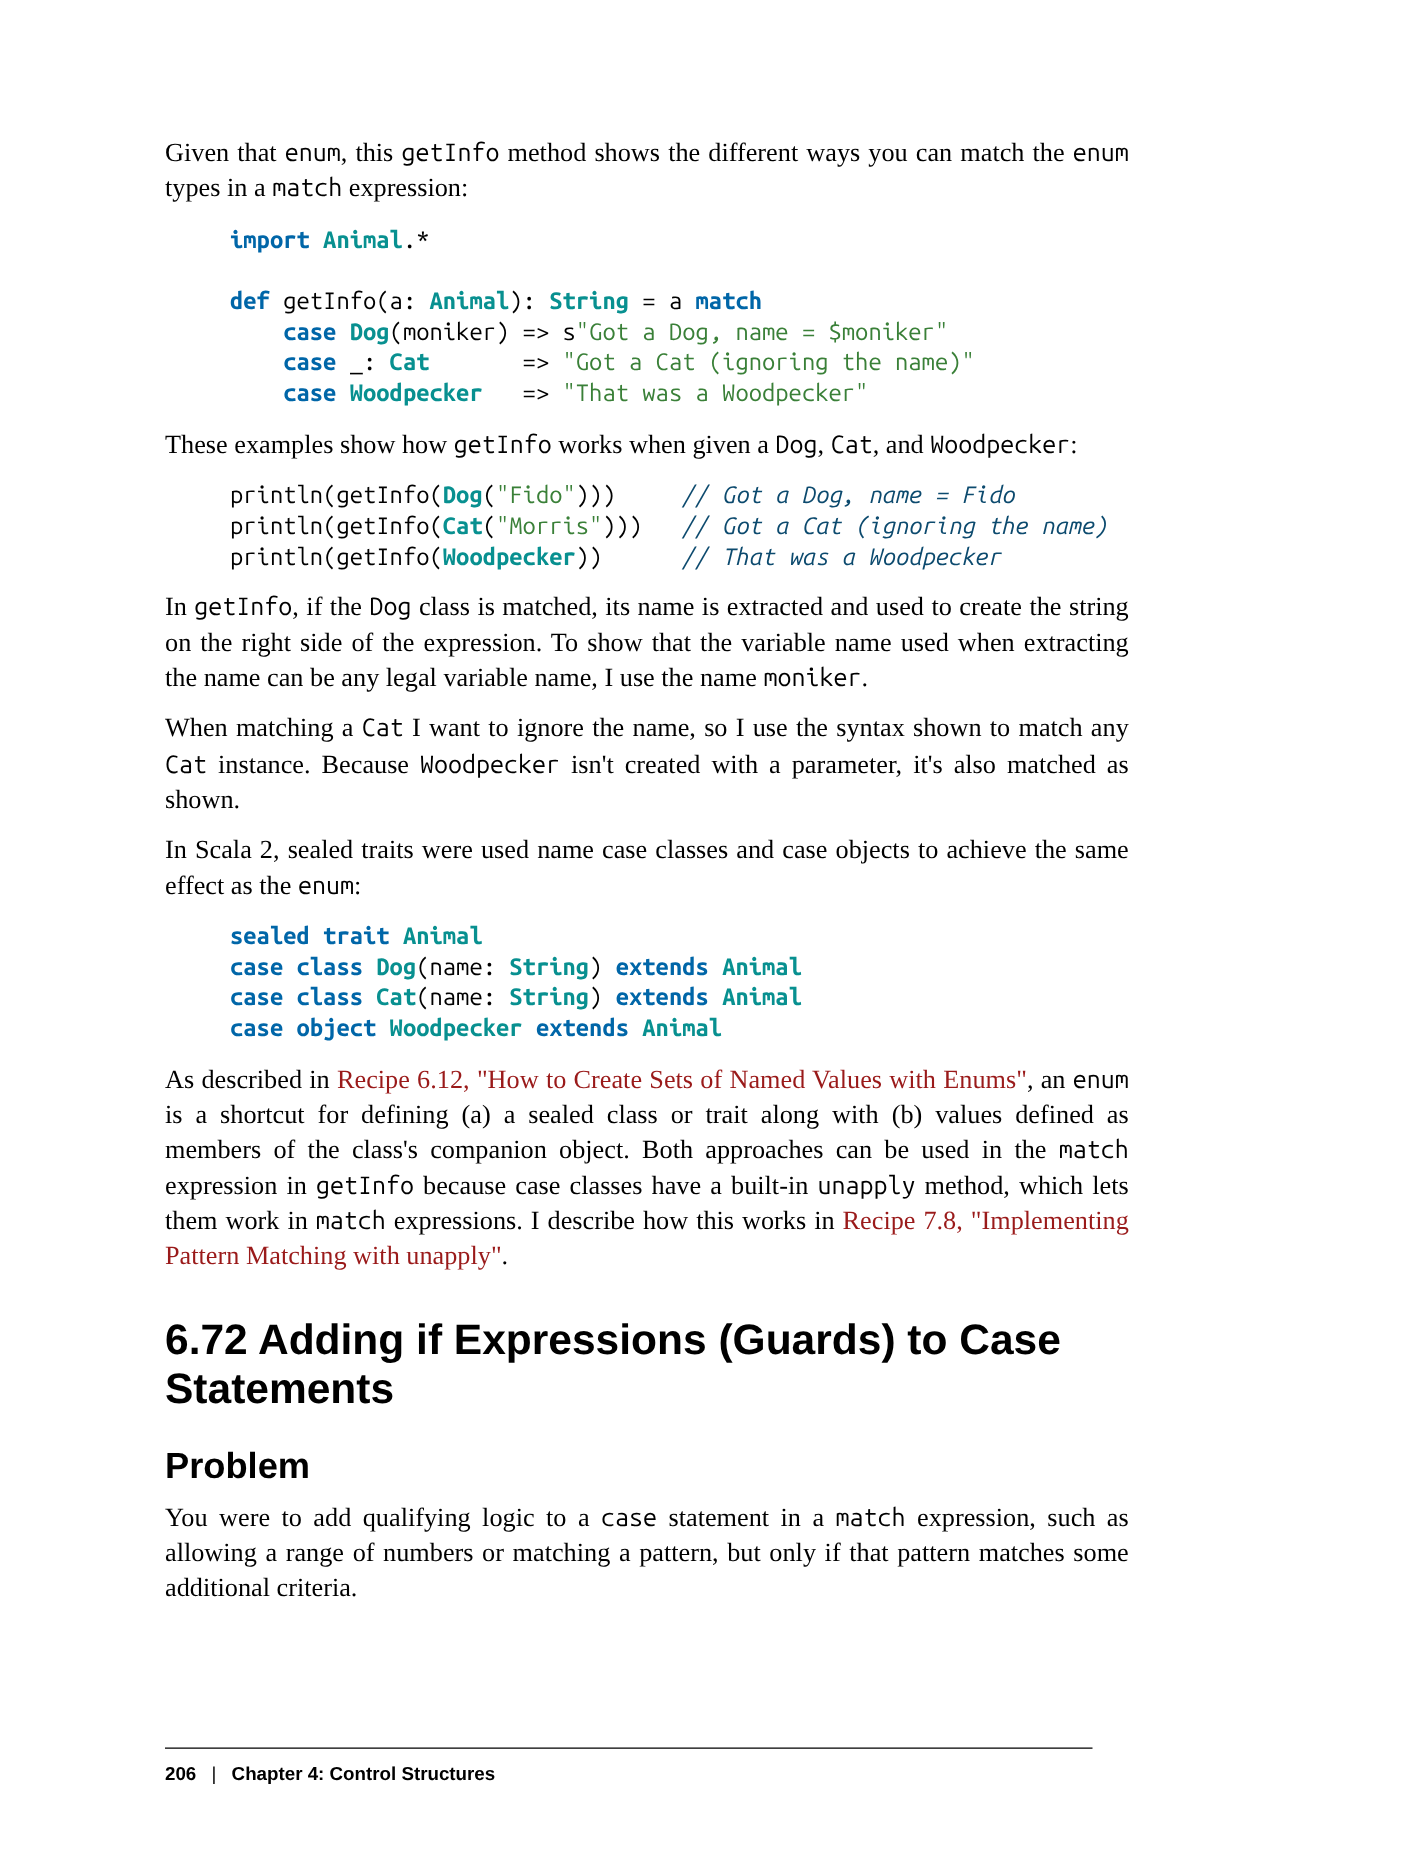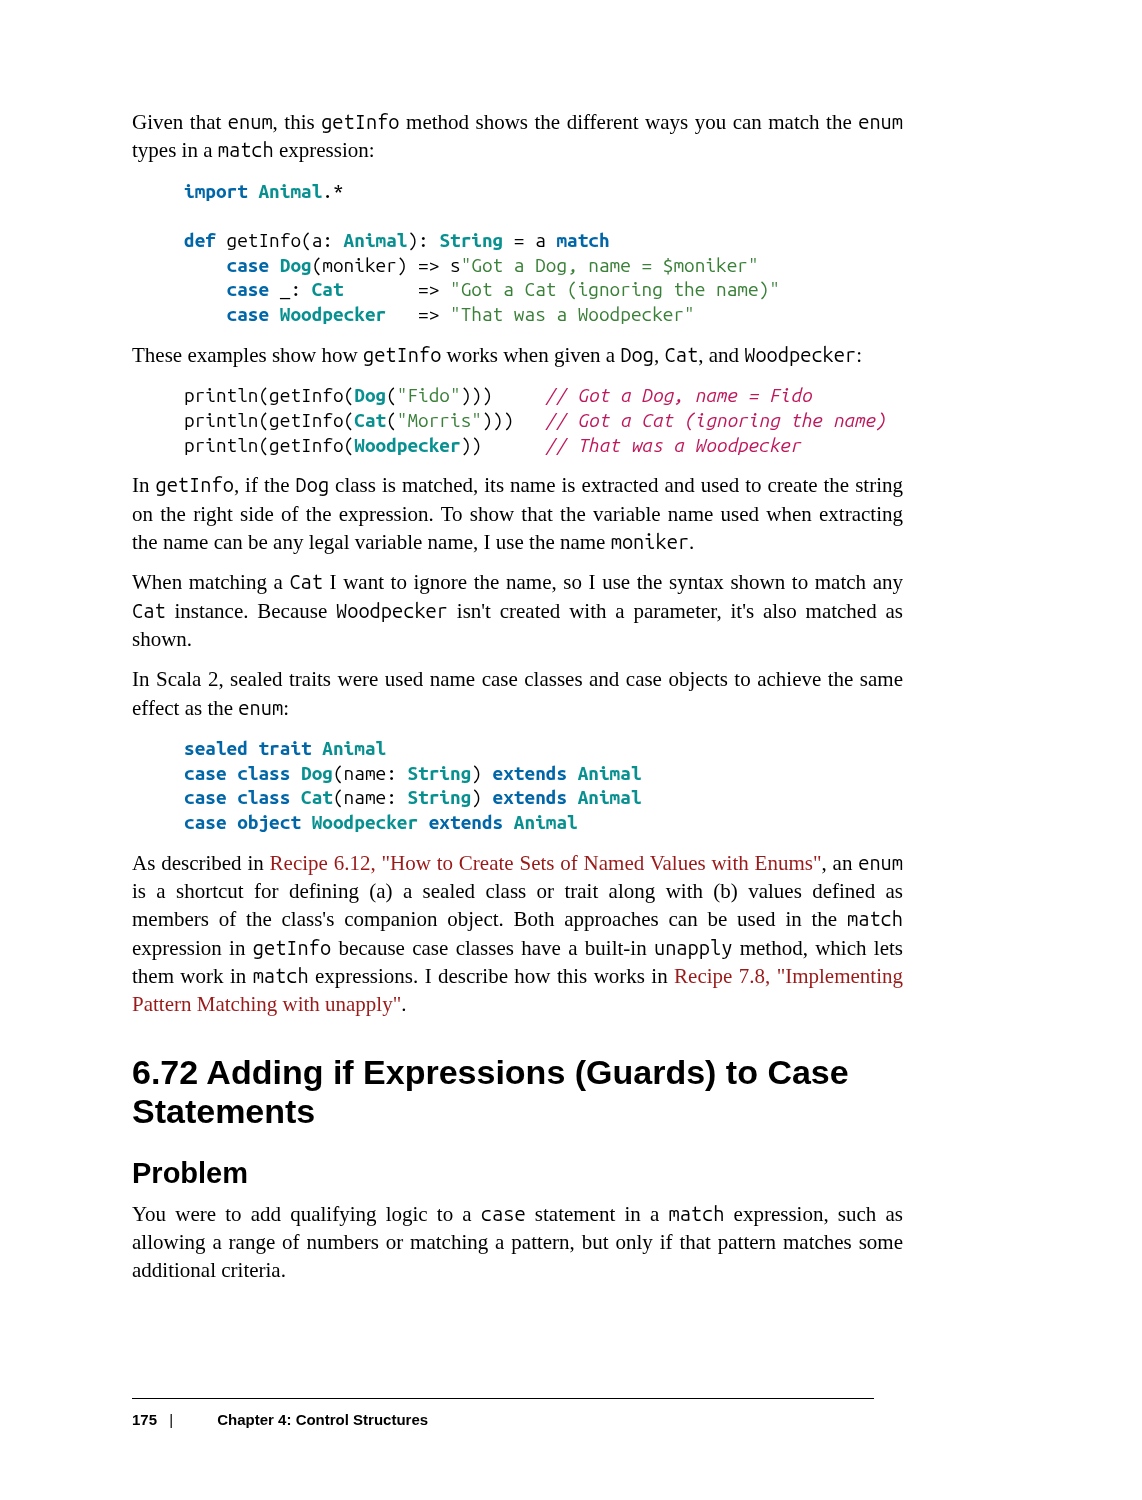--- a/index.html
+++ b/index.html
@@ -30,21 +30,21 @@
   .codeblock {
     font-family: "Ubuntu Mono", "DejaVu Sans Mono", Consolas, monospace;
     font-size: 19px;
     line-height: 1.3;
     white-space: pre;
     margin: 14px 0 14px 52px;
   }
   .kw-blue { color: #0066a8; font-weight: bold; }
   .type-teal { color: #089090; font-weight: bold; }
   .str-green { color: #3a8038; }
-  .cmt-gray { color: #be185d; font-style: italic; }
+  .cmt-gray { color: #0c4a6e; font-style: italic; }
   .h2 {
     font-family: "Myriad Pro", "Helvetica Neue", Arial, sans-serif;
     font-weight: 700;
     font-size: 29px;
     margin: 26px 0 10px 0;
   }
   .h1 {
     font-family: "Myriad Pro", "Helvetica Neue", Arial, sans-serif;
     font-weight: 700;
     font-size: 34px;
@@ -56,21 +56,21 @@
     left: 132px;
     right: 132px;
     bottom: 72px;
     border-top: 1px solid #000;
     padding-top: 12px;
     font-family: "Myriad Pro", "Helvetica Neue", Arial, sans-serif;
     font-size: 15px;
   }
   .footer .pnum { font-weight: 700; }
   .footer .sep { margin: 0 8px; }
-  .footer .chap { font-weight: 700; margin-left: 32px; }
+  .footer .chap { font-weight: 700; }
 </style>
 </head>
 <body>
 
 <div class="page">
 
   <p class="para">
     <span>Given that </span><code class="inline">enum</code><span>, this </span><code class="inline">getInfo</code><span> method shows the different ways you can match the </span><code class="inline">enum</code><span> types in a </span><code class="inline">match</code><span> expression:</span>
   </p>
 
@@ -113,18 +113,18 @@
 
   <div class="h1">6.72 Adding if Expressions (Guards) to Case Statements</div>
 
   <div class="h2">Problem</div>
 
   <p class="para">
     <span>You were to add qualifying logic to a </span><code class="inline">case</code><span> statement in a </span><code class="inline">match</code><span> expression, such as allowing a range of numbers or matching a pattern, but only if that pattern matches some additional criteria.</span>
   </p>
 
   <div class="footer">
-    <span class="pnum">175</span>
+    <span class="pnum">206</span>
     <span class="sep">|</span>
     <span class="chap">Chapter 4: Control Structures</span>
   </div>
 
 </div>
 
 </body></html>

